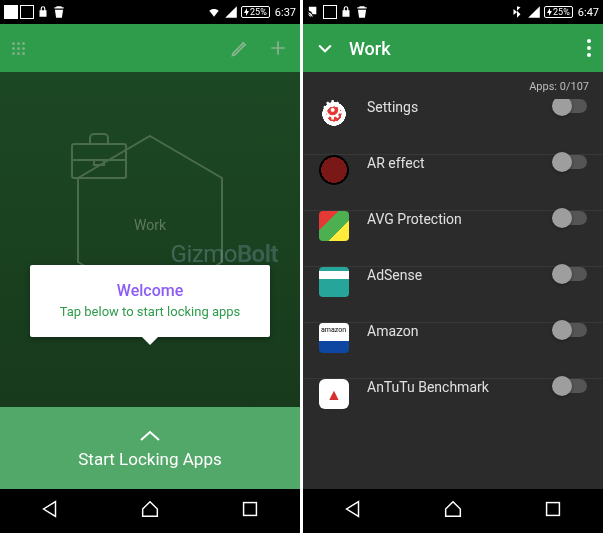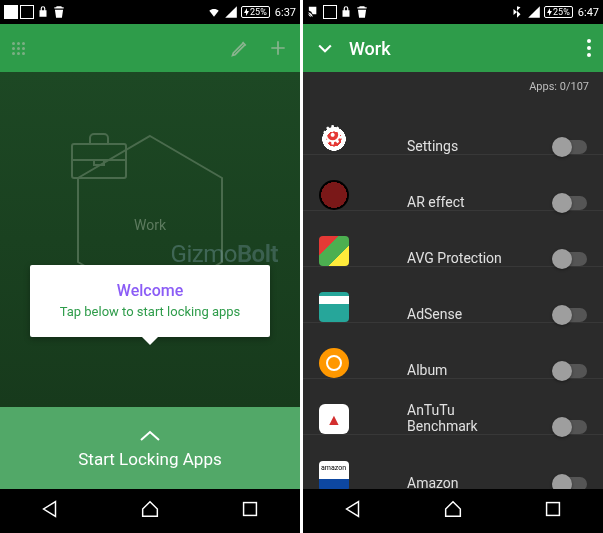--- a/index.html
+++ b/index.html
@@ -39,21 +39,21 @@
   .welcome-sub { color: #2e9c4a; font-size: 13px; }
   
   .start-bar { height: 82px; background: #52a868; display: flex; flex-direction: column; align-items: center; justify-content: center; color: #fff; }
   .start-chevron svg { width: 22px; height: 14px; stroke: #fff; fill: none; stroke-width: 2; }
   .start-text { font-size: 17px; margin-top: 2px; }
   
   
   .right-main { flex: 1; background: #2b2b2b; display: flex; flex-direction: column; overflow: hidden; }
   .apps-count { text-align: right; color: #bdbdbd; font-size: 11px; padding: 8px 14px 6px; }
   .app-list { flex: 1; overflow: hidden; }
-  .app-row { height: 56px; display: flex; align-items: flex-end; padding: 0 14px 0 16px; border-bottom: 1px solid #383838; gap: 40px; }
+  .app-row { height: 56px; display: flex; align-items: flex-start; padding: 0 14px 0 16px; border-bottom: 1px solid #383838; }
   .app-row:last-child { border-bottom: none; }
   .app-icon { width: 30px; height: 30px; border-radius: 4px; margin-right: 18px; flex-shrink: 0; display: flex; align-items: center; justify-content: center; }
   .app-name { color: #e0e0e0; font-size: 14px; flex: 1; }
   .toggle { width: 34px; height: 14px; background: #555; border-radius: 7px; position: relative; margin-right: 2px; flex-shrink: 0; }
   .toggle::after { content: ""; position: absolute; left: -1px; top: -3px; width: 20px; height: 20px; background: #9e9e9e; border-radius: 50%; box-shadow: 0 1px 3px rgba(0,0,0,0.4); }
   
   
   .ic-settings { background: radial-gradient(circle, #e53935 35%, #fff 36%, #fff 55%, transparent 56%); position: relative; border-radius: 50%; }
   .ic-settings::before { content:"⚙"; color:#fff; font-size:26px; position:absolute; top:-4px; left:2px; }
   .ic-ar { background: radial-gradient(circle, #7a1818 60%, #000 61%); border-radius: 50%; }
@@ -239,36 +239,31 @@
         <div class="app-icon ic-avg"></div>
         <div class="app-name">AVG Protection</div>
         <div class="toggle"></div>
       </div>
       <div class="app-row">
         <div class="app-icon ic-adsense"></div>
         <div class="app-name">AdSense</div>
         <div class="toggle"></div>
       </div>
       <div class="app-row">
-        <div class="app-icon ic-album"></div>
-        <div class="app-name">Album</div>
-        <div class="toggle"></div>
-      </div>
-      <div class="app-row">
-        <div class="app-icon ic-antutu"></div>
-        <div class="app-name">AnTuTu Benchmark</div>
-        <div class="toggle"></div>
-      </div>
-      <div class="app-row">
         <div class="app-icon ic-amazon">
             <span>amazon</span>
           </div>
         <div class="app-name">Amazon</div>
         <div class="toggle"></div>
       </div>
+      <div class="app-row">
+        <div class="app-icon ic-antutu"></div>
+        <div class="app-name">AnTuTu Benchmark</div>
+        <div class="toggle"></div>
+      </div>
     </div>
   </div>
 
   <div class="navbar">
     <div class="nav-btn"><svg viewBox="0 0 24 24">
           <path d="M18 4v16L5 12 18 4z"></path>
         </svg></div>
     <div class="nav-btn"><svg viewBox="0 0 24 24">
           <path d="M4 12l8-8 8 8v8H4v-8z"></path>
         </svg></div>

